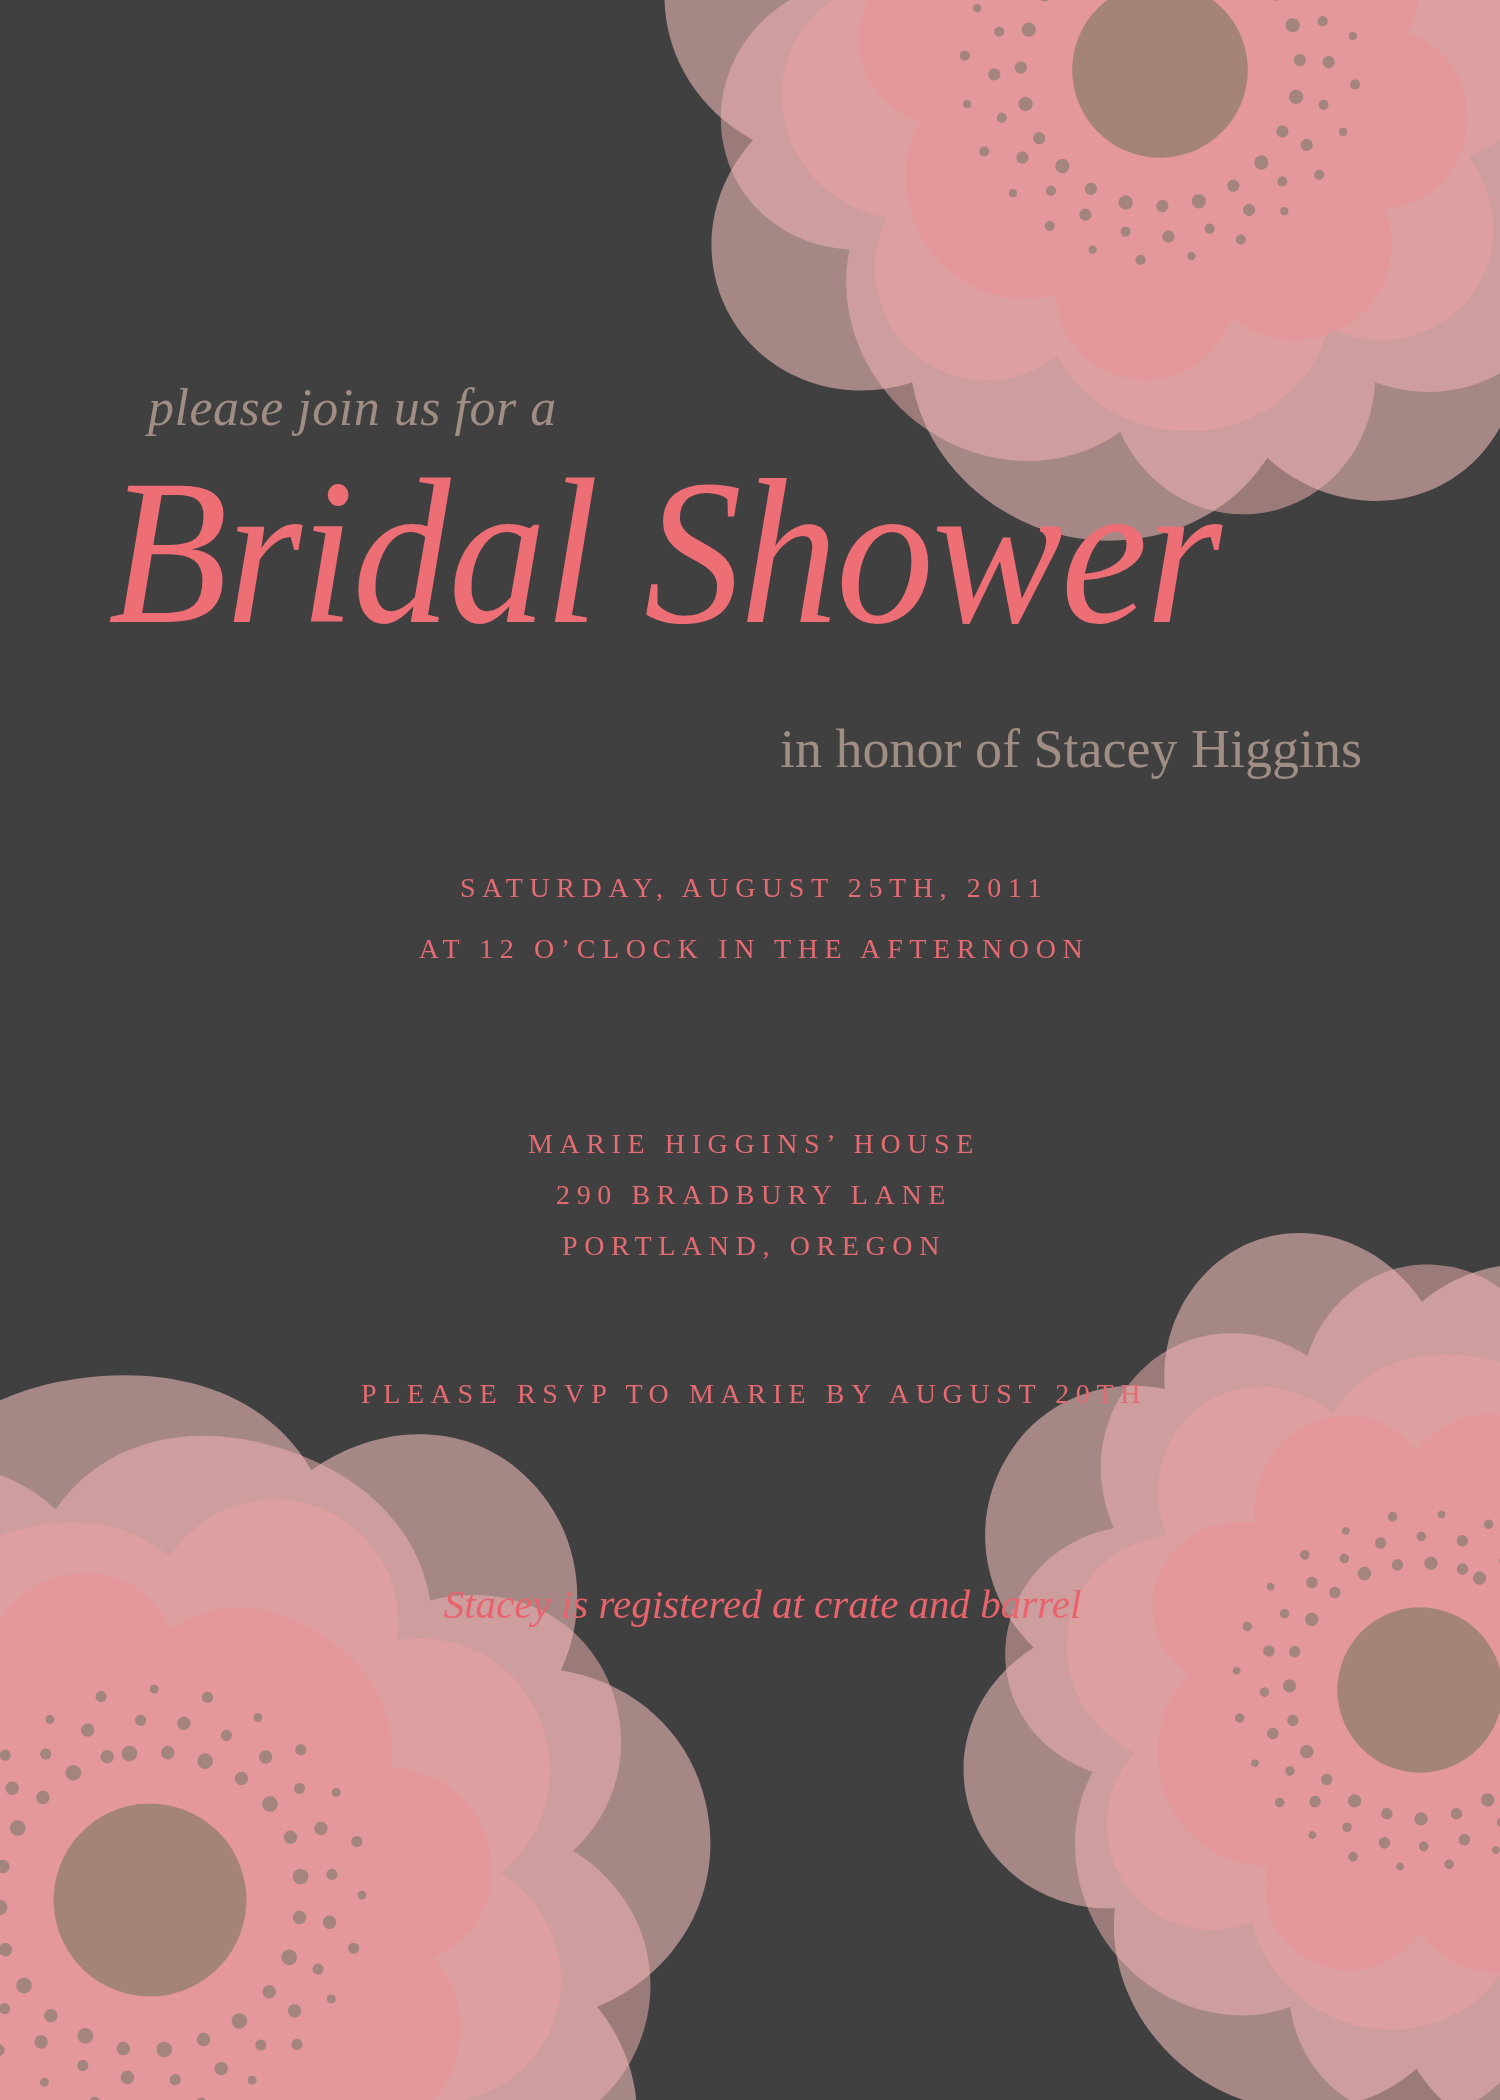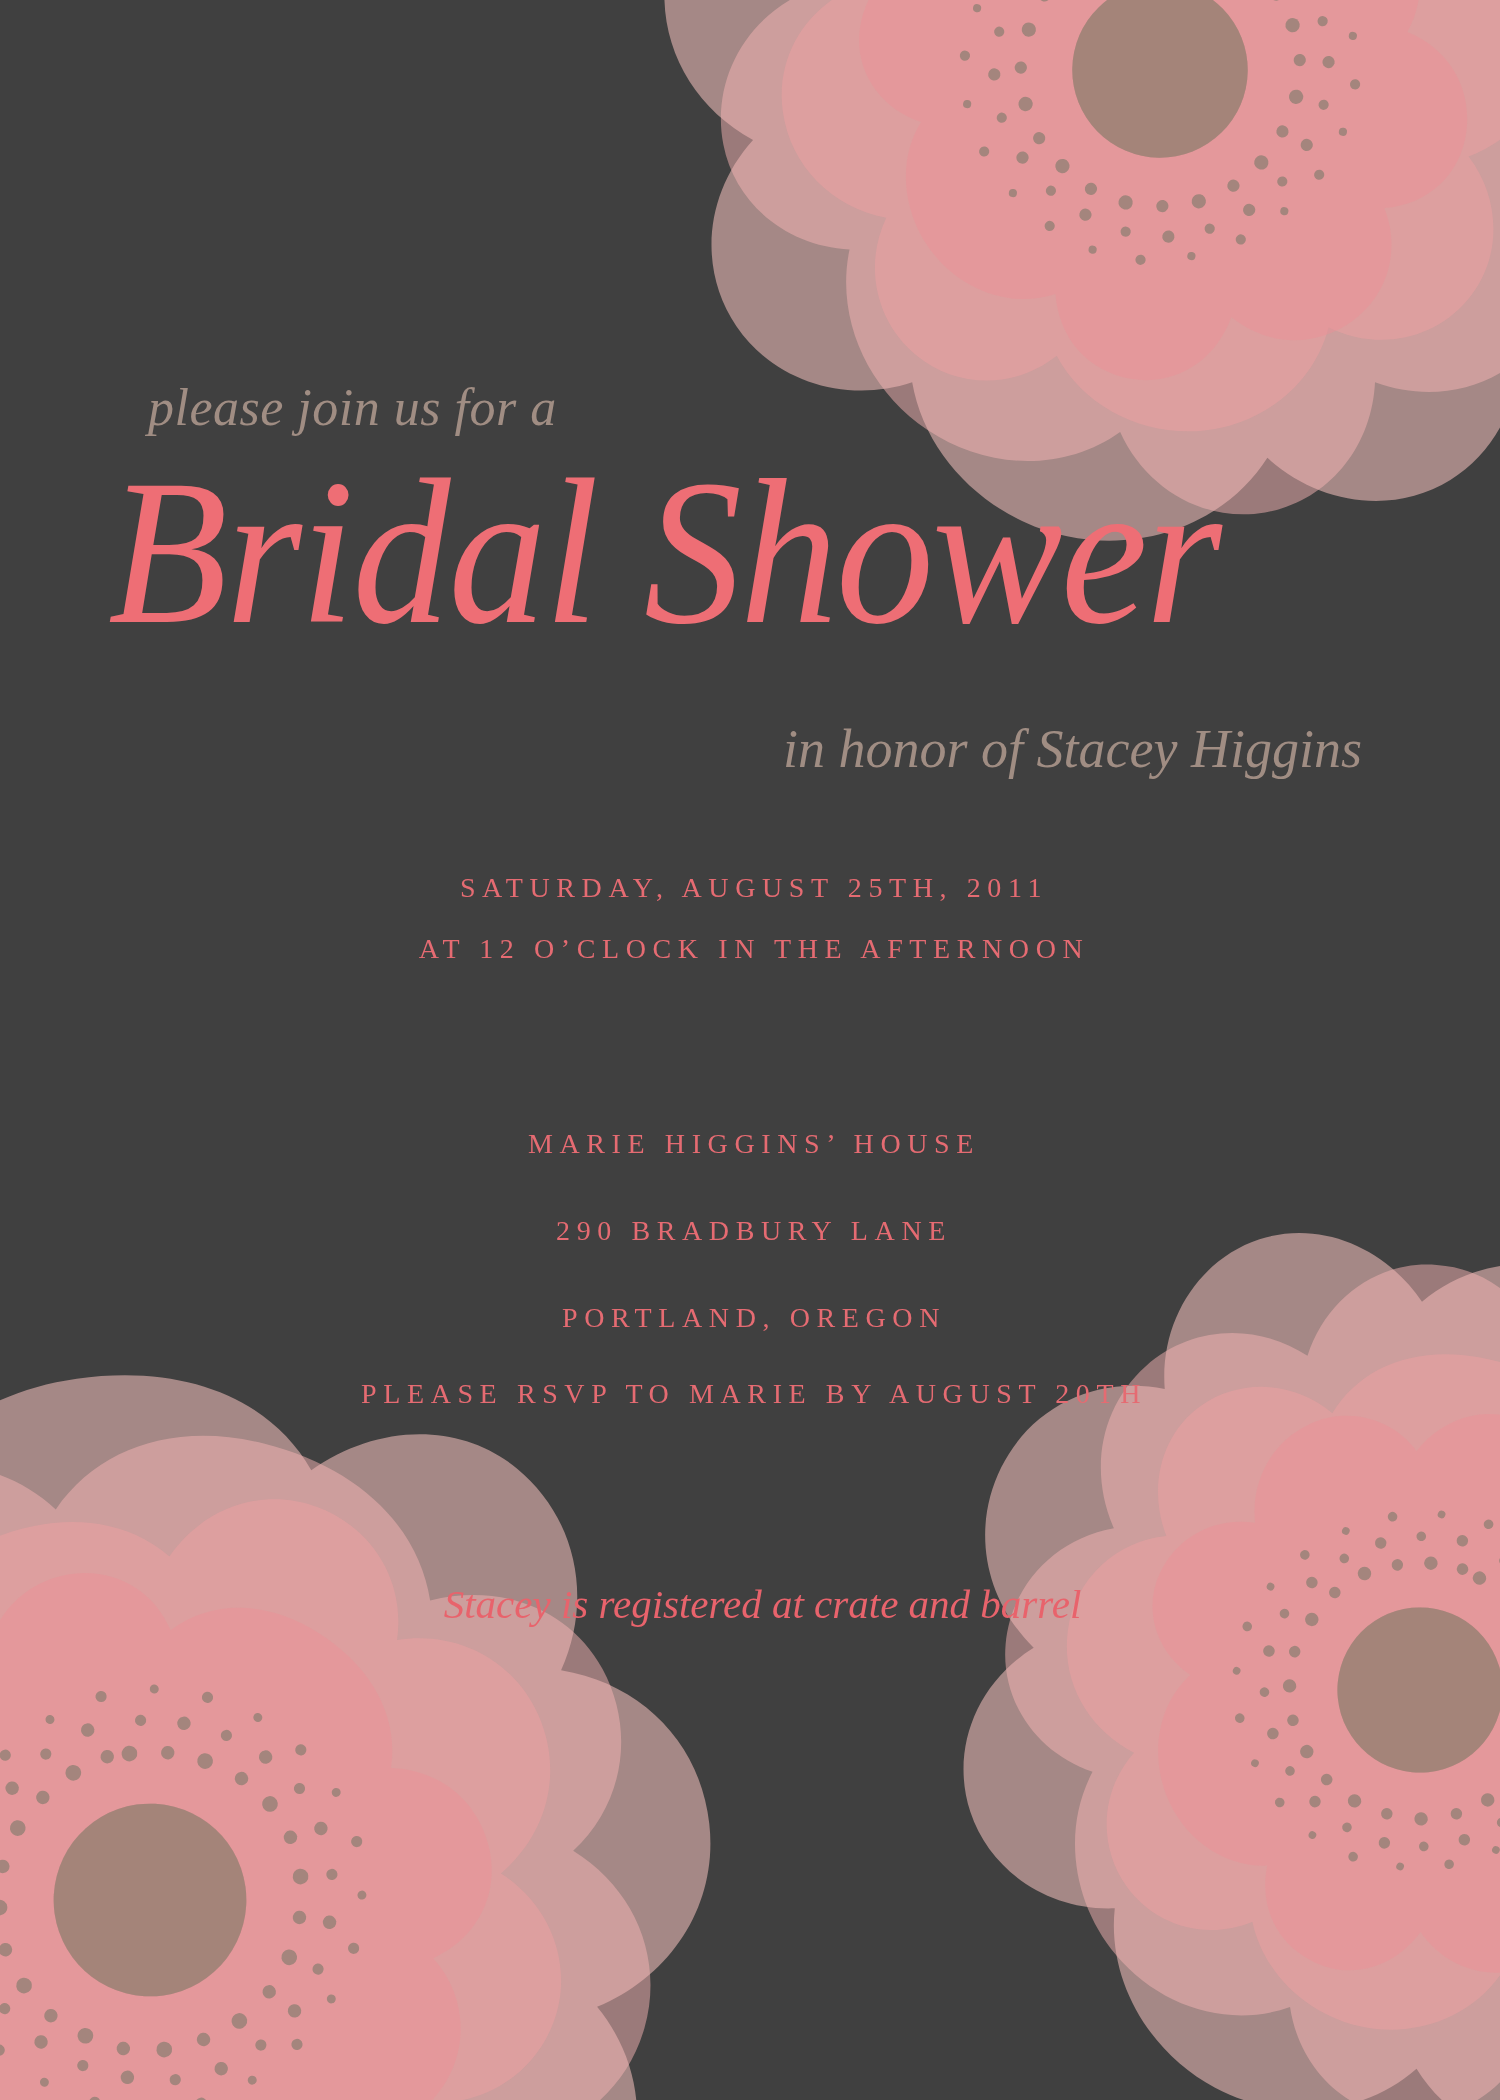--- a/index.html
+++ b/index.html
@@ -59,21 +59,20 @@
     font-family: "Liberation Serif", "DejaVu Serif", serif;
     transform: scaleY(1.06);
     transform-origin: left top;
   }
 
   .honoree {
     position: absolute;
     right: 138px;
     top: 718px;
     font-size: 54px;
-    font-style: italic;
     color: #A08D83;
     white-space: nowrap;
     text-align: right;
     font-family: "Liberation Serif", "DejaVu Serif", serif;
   }
 
   .caps-block {
     position: absolute;
     left: 0;
     width: 1500px;
@@ -86,21 +85,21 @@
     text-transform: uppercase;
     font-family: "Liberation Serif", "DejaVu Serif", serif;
     white-space: nowrap;
     padding-left: 8px;
   }
 
   #block-when  { top: 872px; }
   #block-when .caps-line + .caps-line { margin-top: 29px; }
 
   #block-where { top: 1128px; }
-  #block-where .caps-line + .caps-line { margin-top: 55px; }
+  #block-where .caps-line + .caps-line { margin-top: 19px; }
 
   #block-rsvp  { top: 1378px; }
   #block-rsvp .caps-line + .caps-line { margin-top: 32px; }
 
   .registry {
     position: absolute;
     left: 0;
     top: 1580px;
     width: 1463px;
     text-align: center;

